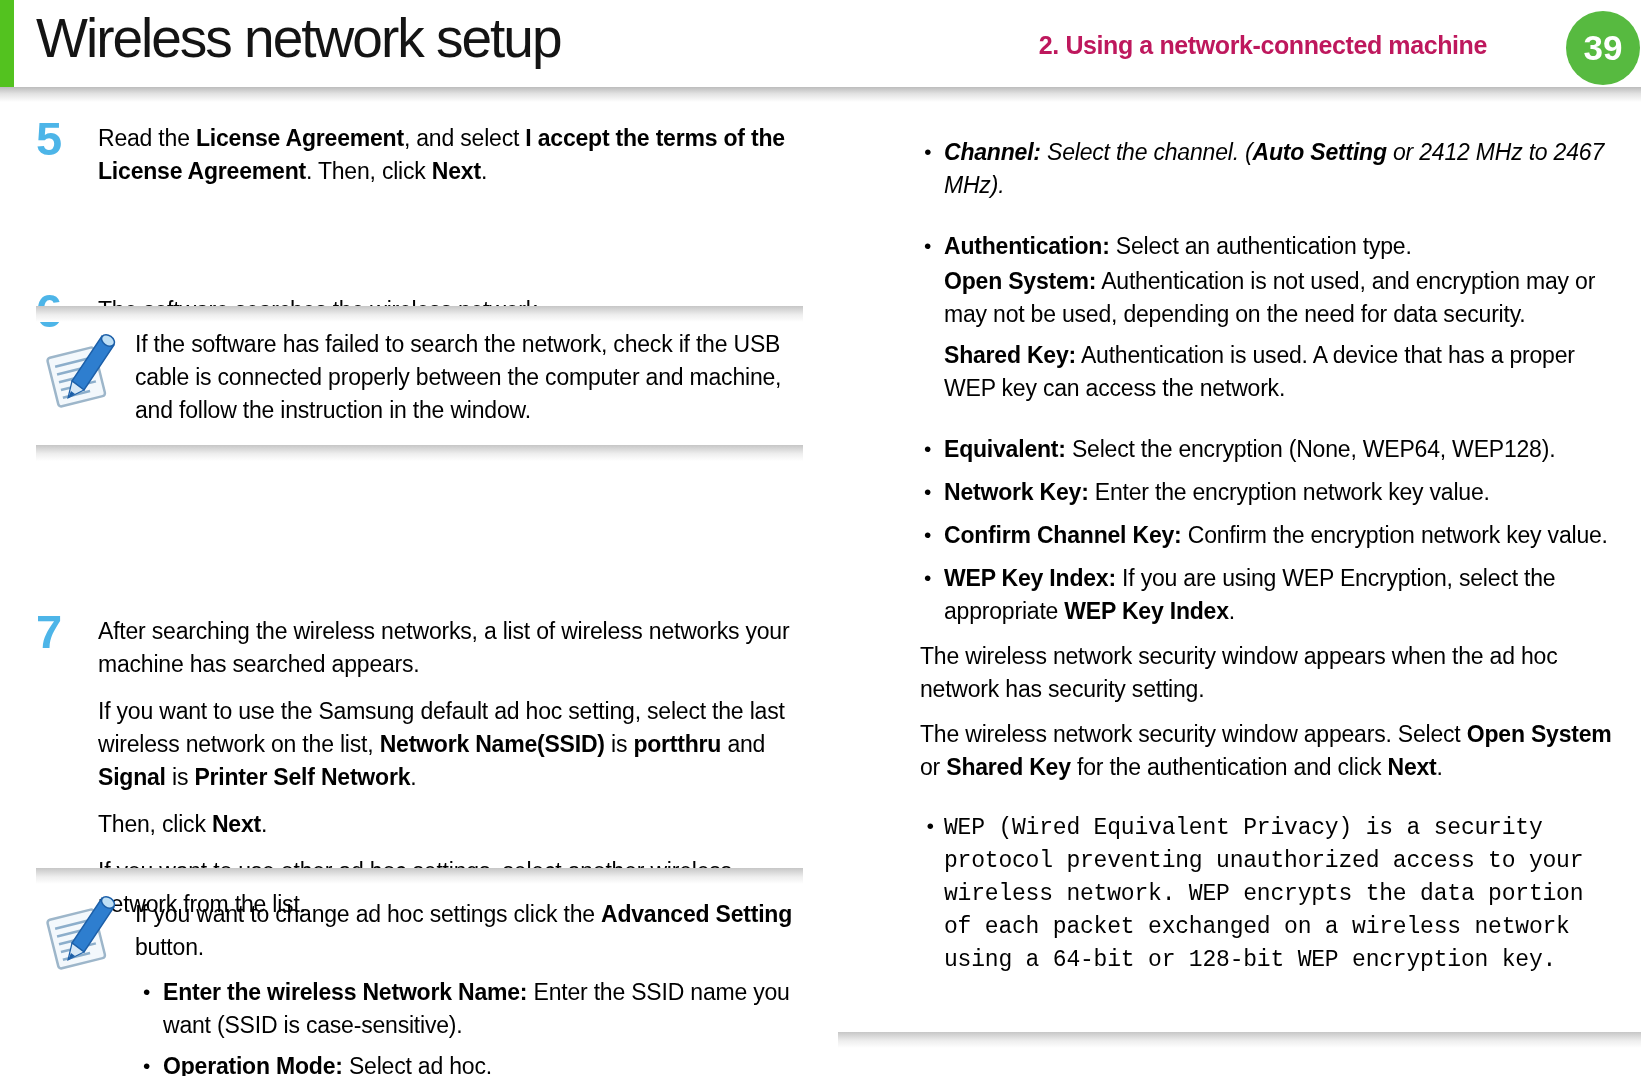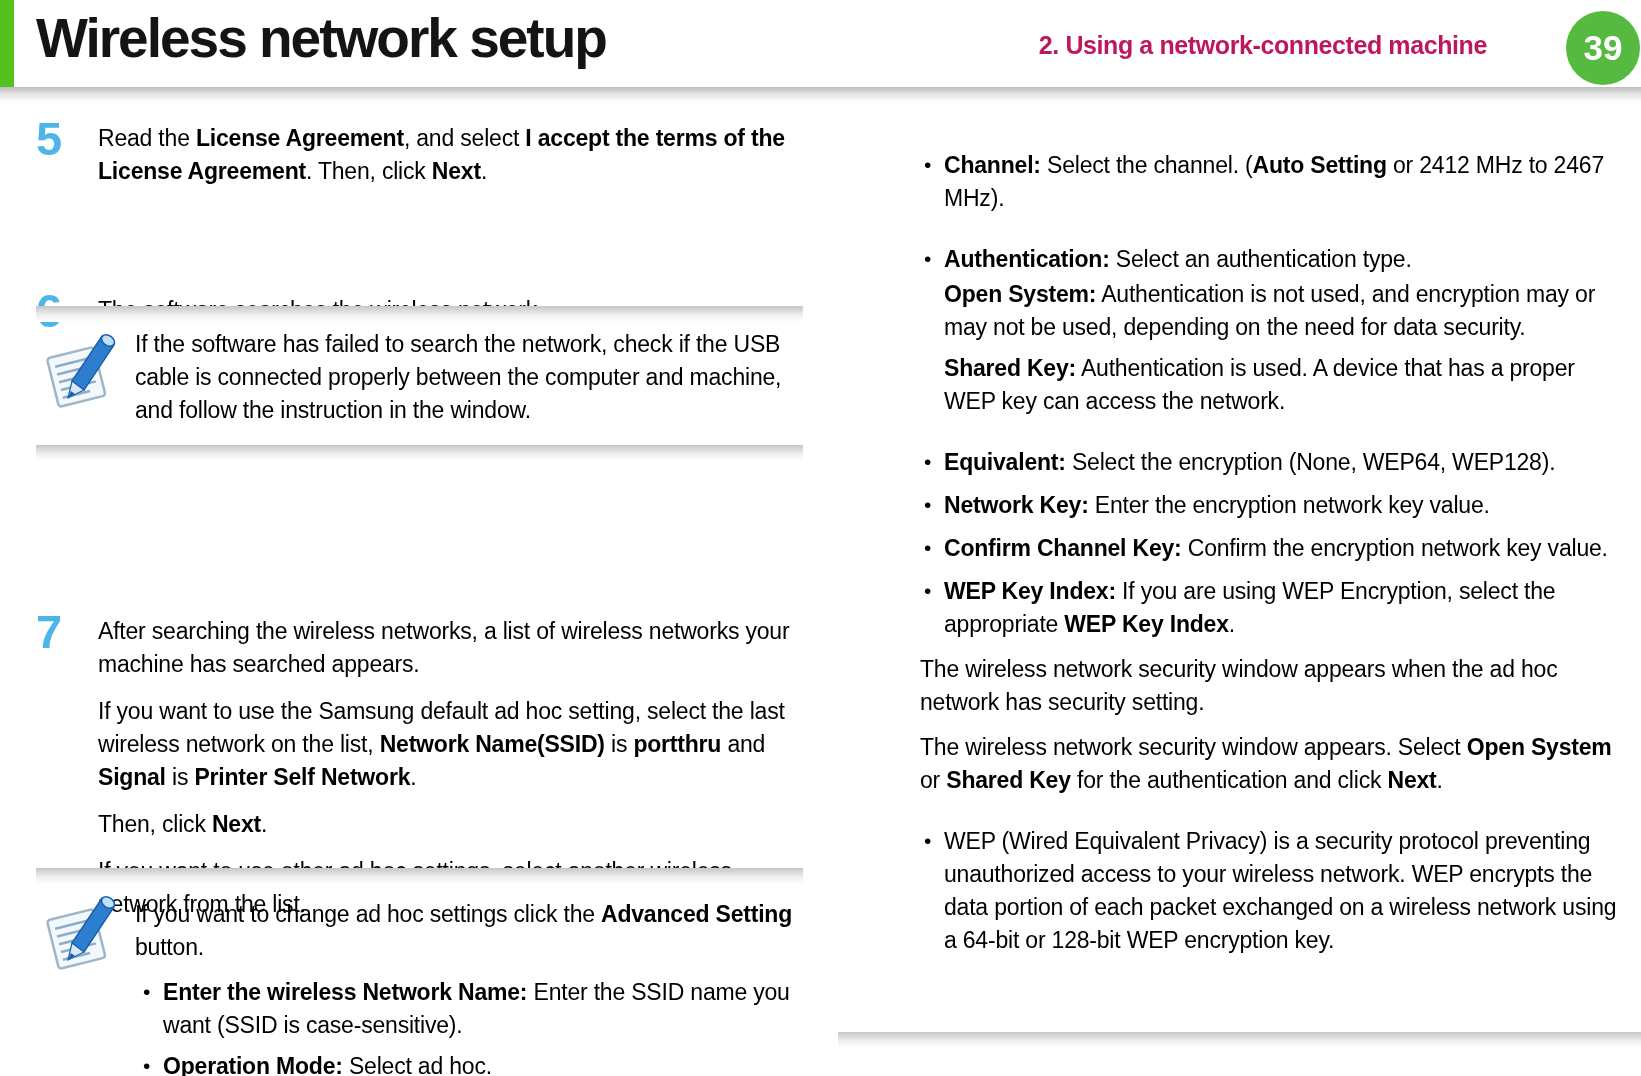--- a/index.html
+++ b/index.html
@@ -11,21 +11,21 @@
     color:#000;
     overflow:hidden;
     position:relative;
   }
   .page { position:absolute; inset:0; }
 
   
   .green-bar { position:absolute; left:0; top:0; width:14px; height:87px; background:#53c21f; }
   .page-title {
     position:absolute; left:36px; top:6px; margin:0;
-    font-size:55px; font-weight:700; letter-spacing:-2px; color:#141414;
+    font-size:55px; font-weight:400; letter-spacing:-2px; color:#141414;
   }
   .section-label {
     position:absolute; right:154px; top:31px;
     font-size:25px; font-weight:700; letter-spacing:-0.4px; color:#be185d;
     white-space:nowrap;
   }
   .page-badge {
     position:absolute; left:1566px; top:11px; width:74px; height:74px;
     border-radius:50%; background:#57ba40; color:#fff;
     font-size:35px; font-weight:700;
@@ -64,26 +64,26 @@
   .note ul { list-style:none; margin:12px 0 0 0; padding:0; }
   .note li { position:relative; padding-left:28px; margin-top:8px; }
   .note li:first-child { margin-top:0; }
   .note li::before { content:"\2022"; position:absolute; left:8px; top:-1px; font-size:21px; }
 
   
   .col-right { position:absolute; left:920px; top:0; width:700px; padding-top:136px; }
   .col-right ul { list-style:none; margin:0; padding:0; }
   .col-right li { position:relative; padding-left:24px; margin-top:28px; }
   .col-right li::before { content:"\2022"; position:absolute; left:4px; top:-1px; font-size:21px; }
-  .col-right li.first { margin-top:13px; }
+  .col-right li.first { margin-top:0;font-style:italic; }
   .col-right li.tight { margin-top:10px; }
   .col-right p { margin:12px 0 0 0; }
   .col-right p.sub { margin:2px 0 0 0; }
   .col-right p.sub2 { margin:8px 0 0 0; }
-  .col-right ul.last { margin-top:0; }
+  .col-right ul.last { margin-top:0;font-family:Liberation Mono, monospace; }
   .right-end-rule { position:absolute; left:838px; top:1032px; width:803px; height:16px;
     background:linear-gradient(to bottom,#c6c6c6 0%,#eeeeee 55%,#ffffff 100%); }
 </style>
 </head>
 <body>
 
 <div class="page">
 
   <div class="green-bar"></div>
   <h1 class="page-title">Wireless network setup</h1>

